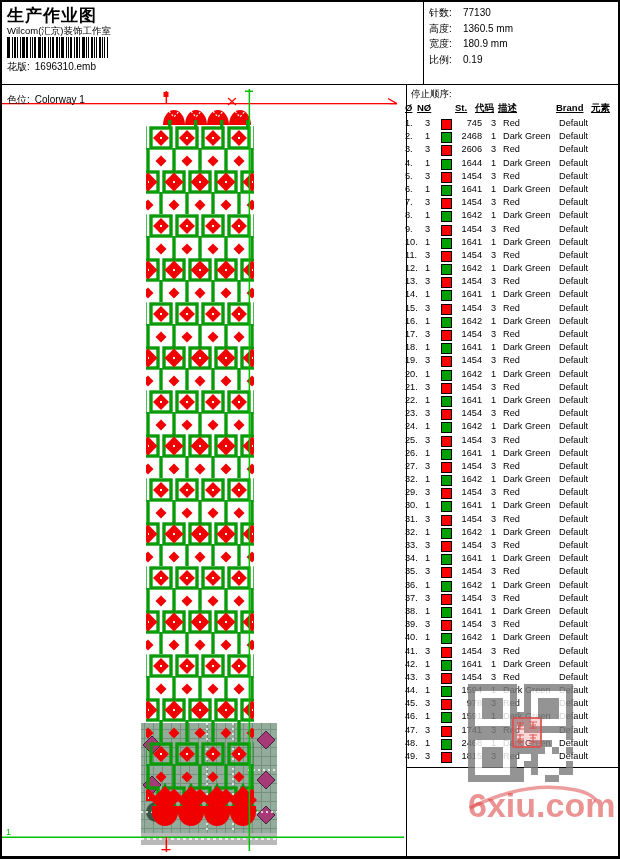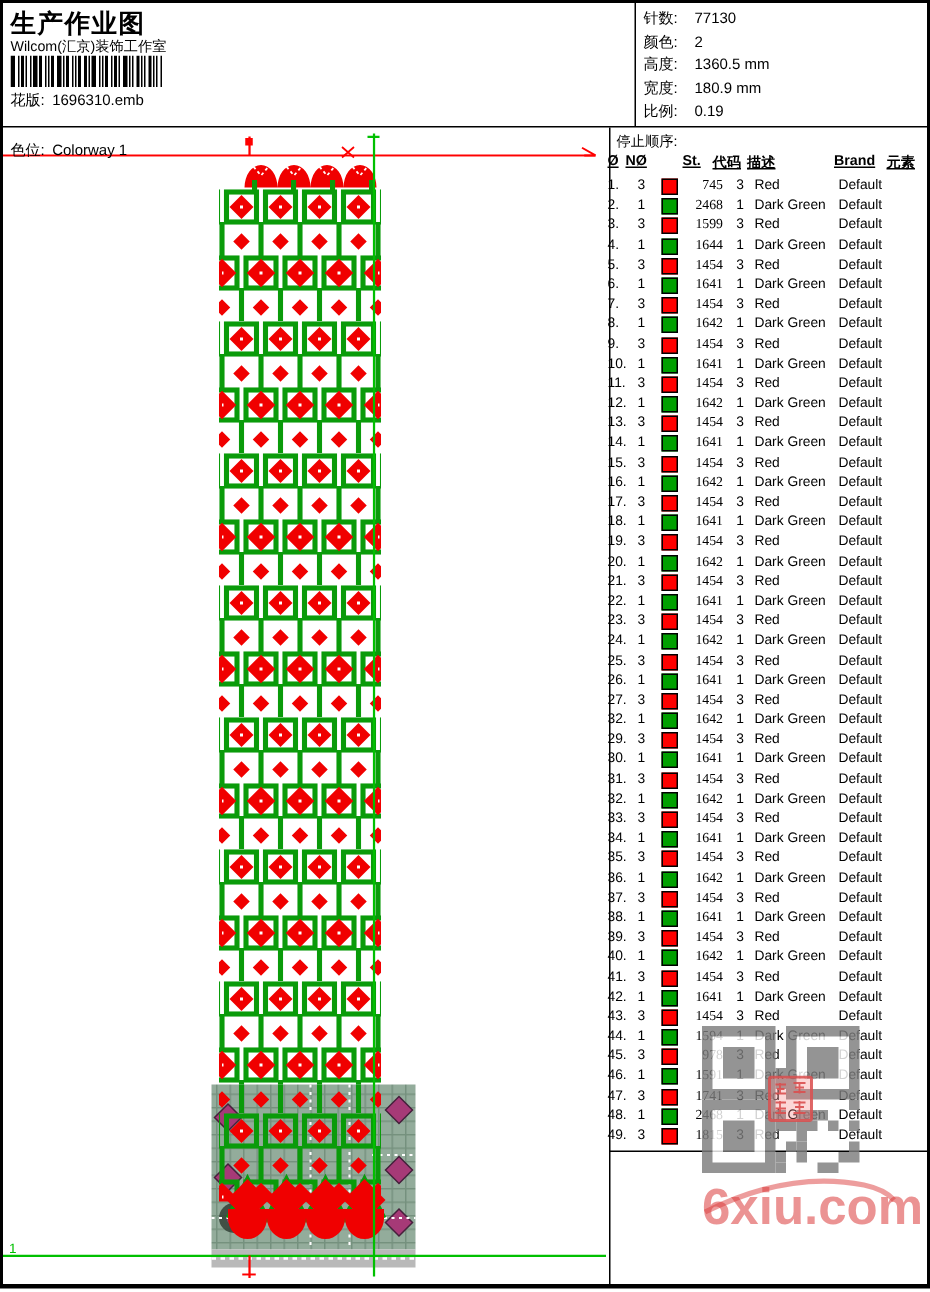--- a/index.html
+++ b/index.html
@@ -37,21 +37,21 @@
   .theader{position:absolute;left:0;top:14px;height:13px;font-size:9.5px;font-weight:bold;}
   .theader span{position:absolute;text-decoration:underline;white-space:nowrap;}
   .h0{left:1px;} .h1{left:13px;} .h2{left:51px;} .h3{left:71px;} .h4{left:94px;}
   .h5{left:152px;} .h6{left:187px;}
   .rows{position:absolute;left:0;top:29px;width:214px;}
   .trow{position:relative;height:13.2px;font-size:9.2px;line-height:13.2px;}
   .trow .c{position:absolute;white-space:nowrap;}
   .ci{left:1px;width:14px;}
   .cn{left:19px;width:9px;text-align:center;}
   .sw{left:37px;top:2px;width:9px;height:9px;border:1px solid #000;box-sizing:content-box;}
-  .cs{left:48px;width:30px;text-align:right;font-family:Liberation Serif, serif;}
+  .cs{left:48px;width:30px;text-align:right;}
   .cc{left:80px;width:12px;text-align:right;}
   .cd{left:99px;}
   .cb{left:155px;}
 
   
   .qr{left:468px;top:684px;z-index:7;opacity:.82;}
   .stamp{left:512px;top:717px;z-index:8;}
   .watermark{left:464px;top:782px;width:150px;height:36px;z-index:7;}
   .wm-text{position:absolute;left:4px;top:4px;font-size:34px;font-weight:bold;
     color:rgba(219,59,59,.55);letter-spacing:0px;}
@@ -256,21 +256,20 @@
 
 <div class="abs fileline l-pattern">
   <span class="lab">花版:</span><span>1696310.emb</span>
 </div>
 <div class="abs fileline l-colorway">
   <span class="lab">色位:</span><span>Colorway 1</span>
 </div>
 
 <div class="abs infobox" id="info-lines">
     <div class="inforow"><span class="lab">针数:</span><span>77130</span></div>
-    <div class="inforow"><span class="lab">颜色:</span><span>2</span></div>
     <div class="inforow"><span class="lab">高度:</span><span>1360.5 mm</span></div>
     <div class="inforow"><span class="lab">宽度:</span><span>180.9 mm</span></div>
     <div class="inforow"><span class="lab">比例:</span><span>0.19</span></div>
   </div>
 
 <div class="abs stoptable">
   <div class="stoptitle">停止顺序:</div>
   <div class="theader">
     <span class="h0">Ø</span>
     <span class="h1">NØ</span>
@@ -296,21 +295,21 @@
         <span class="c sw" style="background: rgb(0, 160, 0);"></span>
         <span class="c cs">2468</span>
         <span class="c cc">1</span>
         <span class="c cd">Dark Green</span>
         <span class="c cb">Default</span>
       </div>
       <div class="trow">
         <span class="c ci">3.</span>
         <span class="c cn">3</span>
         <span class="c sw" style="background: rgb(255, 0, 0);"></span>
-        <span class="c cs">1599</span>
+        <span class="c cs">2606</span>
         <span class="c cc">3</span>
         <span class="c cd">Red</span>
         <span class="c cb">Default</span>
       </div>
       <div class="trow">
         <span class="c ci">4.</span>
         <span class="c cn">1</span>
         <span class="c sw" style="background: rgb(0, 160, 0);"></span>
         <span class="c cs">1644</span>
         <span class="c cc">1</span>

